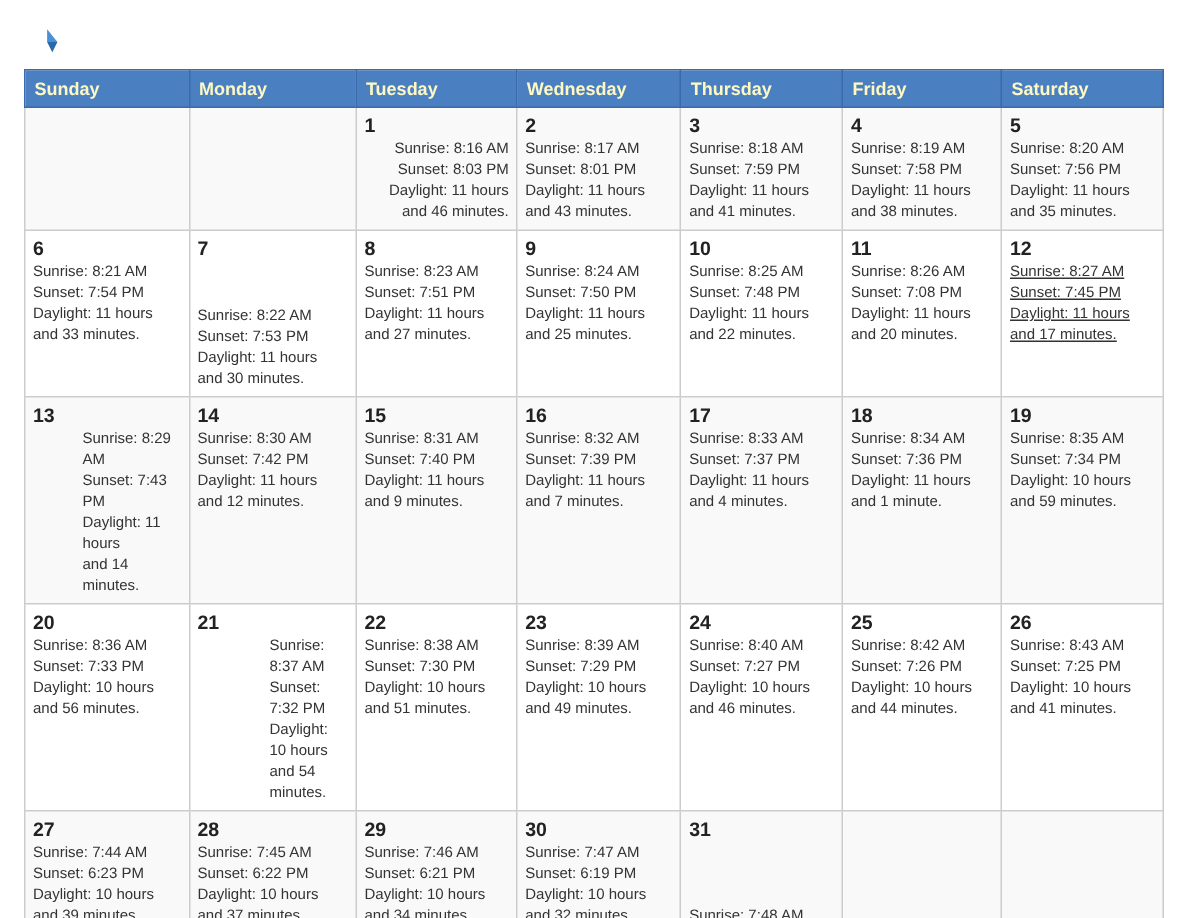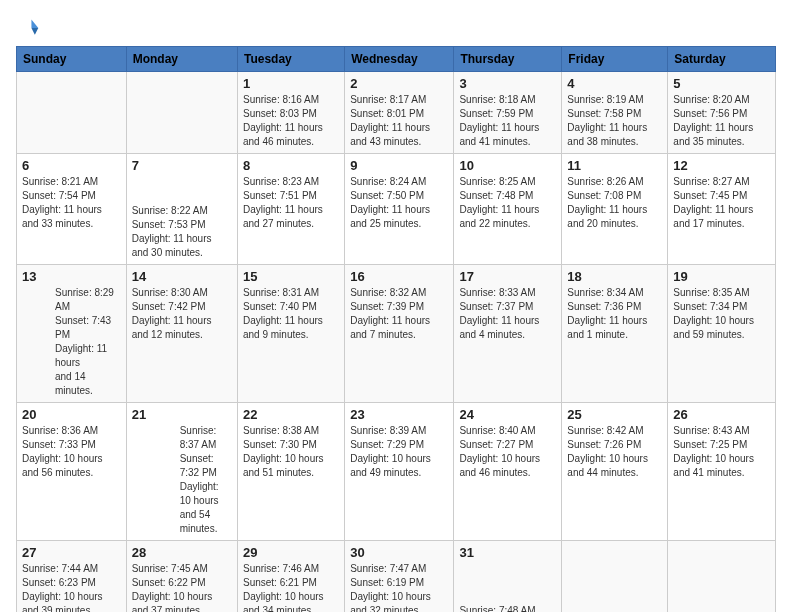--- a/index.html
+++ b/index.html
@@ -53,21 +53,21 @@
     }
     table {
       width: 100%;
       border-collapse: collapse;
       margin-top: 6px;
     }
     thead tr {
       background-color: #4a7fc1;
     }
     thead th {
-      color: #000000;
+      color: #fef9c3;
       font-size: 12px;
       font-weight: bold;
       padding: 5px 6px;
       text-align: left;
       border: 1px solid #3a6aaa;
     }
     tbody tr {
       vertical-align: top;
     }
     tbody td {
@@ -128,21 +128,21 @@
         <th>Friday</th>
         <th>Saturday</th>
       </tr>
   </thead>
   <tbody id="calendar-body">
   <tr>
         <td></td>
         <td></td>
         <td>
           <span class="day-num">1</span>
-          <div class="cell-text" style="white-space: pre-line;">Sunrise: 8:16 AM
+          <div class="cell-text" style="white-space: pre-line; text-align: right;">Sunrise: 8:16 AM
 Sunset: 8:03 PM
 Daylight: 11 hours
 and 46 minutes.</div>
         </td>
         <td>
           <span class="day-num">2</span>
           <div class="cell-text" style="white-space: pre-line;">Sunrise: 8:17 AM
 Sunset: 8:01 PM
 Daylight: 11 hours
 and 43 minutes.</div>
@@ -207,21 +207,21 @@
         </td>
         <td>
           <span class="day-num">11</span>
           <div class="cell-text" style="white-space: pre-line;">Sunrise: 8:26 AM
 Sunset: 7:08 PM
 Daylight: 11 hours
 and 20 minutes.</div>
         </td>
         <td>
           <span class="day-num">12</span>
-          <div class="cell-text" style="white-space: pre-line;">Sunrise: 8:27 AM
+          <div class="cell-text" style="white-space: pre-line; text-decoration: underline;">Sunrise: 8:27 AM
 Sunset: 7:45 PM
 Daylight: 11 hours
 and 17 minutes.</div>
         </td>
       </tr>
       <tr>
         <td>
           <span class="day-num">13</span>
           <div class="cell-text" style="white-space: pre-line; margin-left: 33px;">Sunrise: 8:29 AM
 Sunset: 7:43 PM

